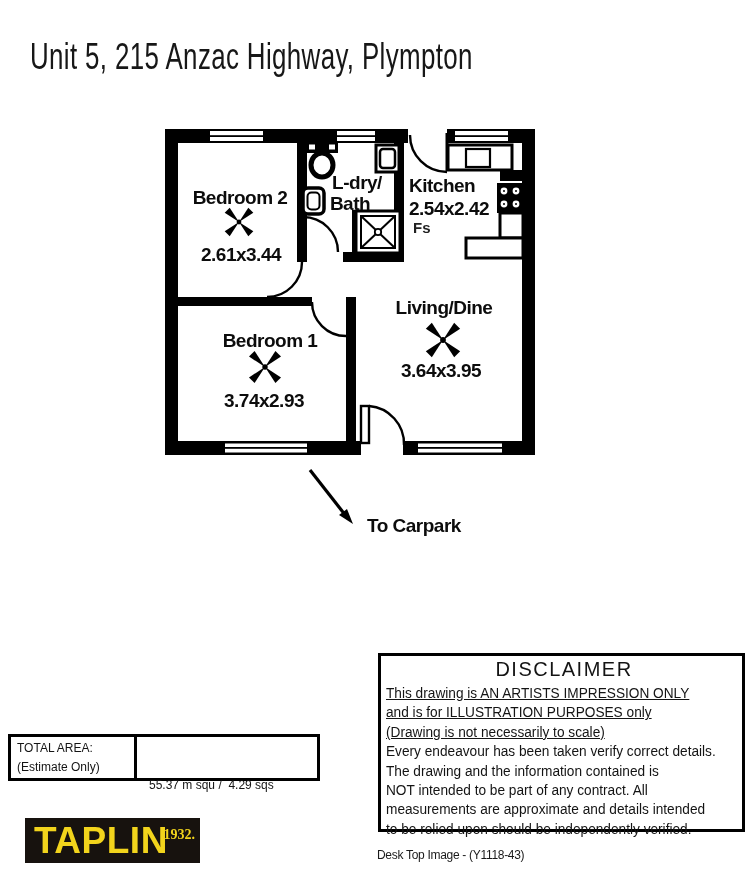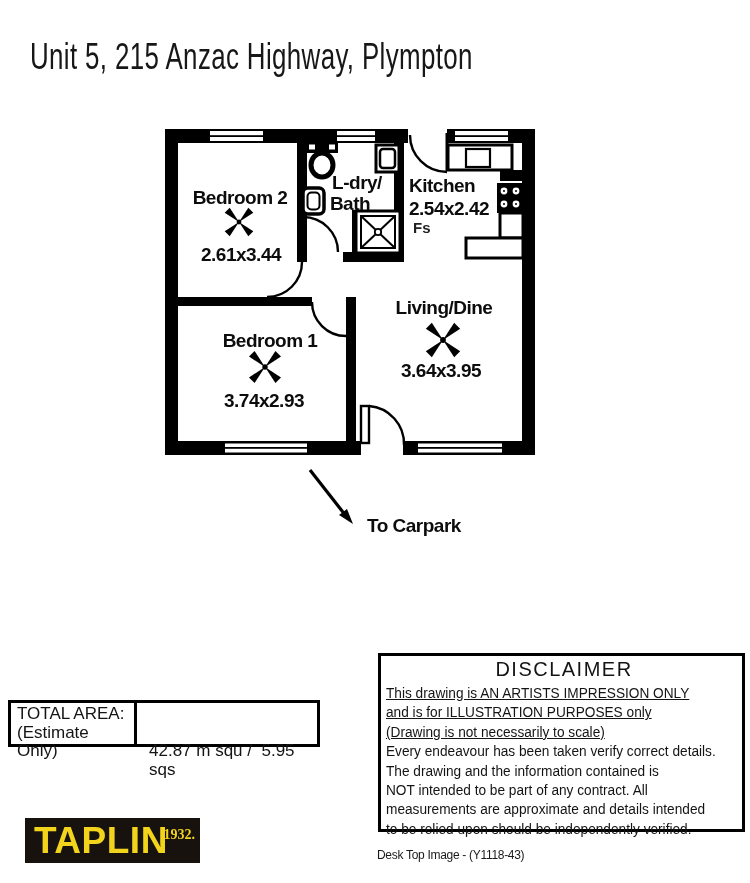--- a/index.html
+++ b/index.html
@@ -20,22 +20,22 @@
   .fix{fill:#fff;stroke:#000;}
   .lbl{font-family:"Liberation Sans",sans-serif;font-weight:bold;font-size:19px;fill:#0c0c0c;
        letter-spacing:-0.5px;text-anchor:middle;}
   .lbl-s{font-family:"Liberation Sans",sans-serif;font-weight:bold;font-size:19px;fill:#0c0c0c;
        letter-spacing:-0.5px;text-anchor:start;}
   .lbl-sm{font-family:"Liberation Sans",sans-serif;font-weight:bold;font-size:15px;fill:#222;
        text-anchor:start;}
   .fan{fill:#000;}
 
   
-  .area-box{position:absolute;left:8px;top:700px;width:306px;height:41px;border:3px solid #000;
-            display:flex;font-size:17px;line-height:18.5px;}
+  .area-box{position:absolute;left:8px;top:734px;width:306px;height:41px;border:3px solid #000;
+            display:flex;font-size:12px;line-height:18.5px;}
   .area-left{width:117px;border-right:3px solid #000;padding:2px 0 0 6px;}
   .area-right{flex:1;padding:2px 0 0 12px;white-space:pre-wrap;}
 
   
   .disc-box{position:absolute;left:378px;top:653px;width:356px;height:171px;border:3px solid #000;
             padding:2px 0 0 5px;}
   .disc-title{text-align:center;font-size:20px;letter-spacing:1.5px;margin:0 0 2px 0;}
   .disc-lines{transform:scaleX(0.9);transform-origin:left top;white-space:nowrap;
               font-size:15.2px;line-height:19.4px;}
   .disc-lines .u{text-decoration:underline;}
@@ -194,21 +194,21 @@
     </g>
     <text class="lbl-s" x="367" y="532">To Carpark</text>
   </svg>
 
   <div class="area-box">
     <div class="area-left">
       <div>TOTAL AREA:</div>
       <div>(Estimate Only)</div>
     </div>
     <div class="area-right">
-      <div>42.87 m squ /  5.95 sqs</div>
+      <div>55.37 m squ /  4.29 sqs</div>
     </div>
   </div>
 
   <div class="disc-box">
     <div class="disc-title">DISCLAIMER</div>
     <div class="disc-lines">
       <div class="u">This drawing is AN ARTISTS IMPRESSION ONLY</div>
       <div class="u">and is for ILLUSTRATION PURPOSES only</div>
       <div class="u">(Drawing is not necessarily to scale)</div>
       <div>Every endeavour has been taken verify correct details.</div>

